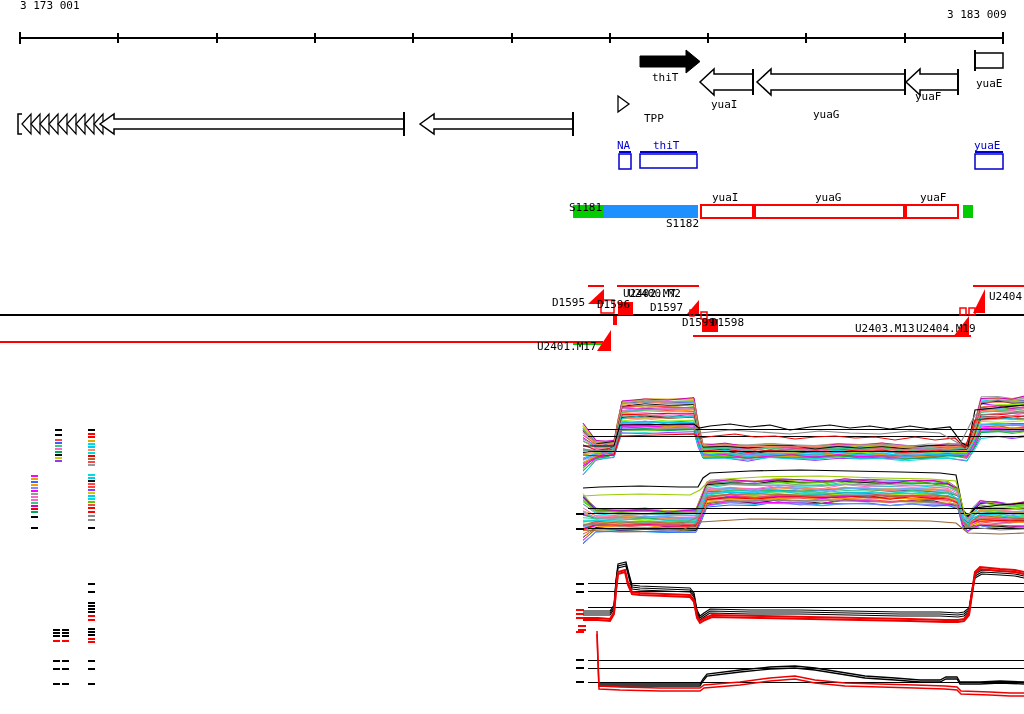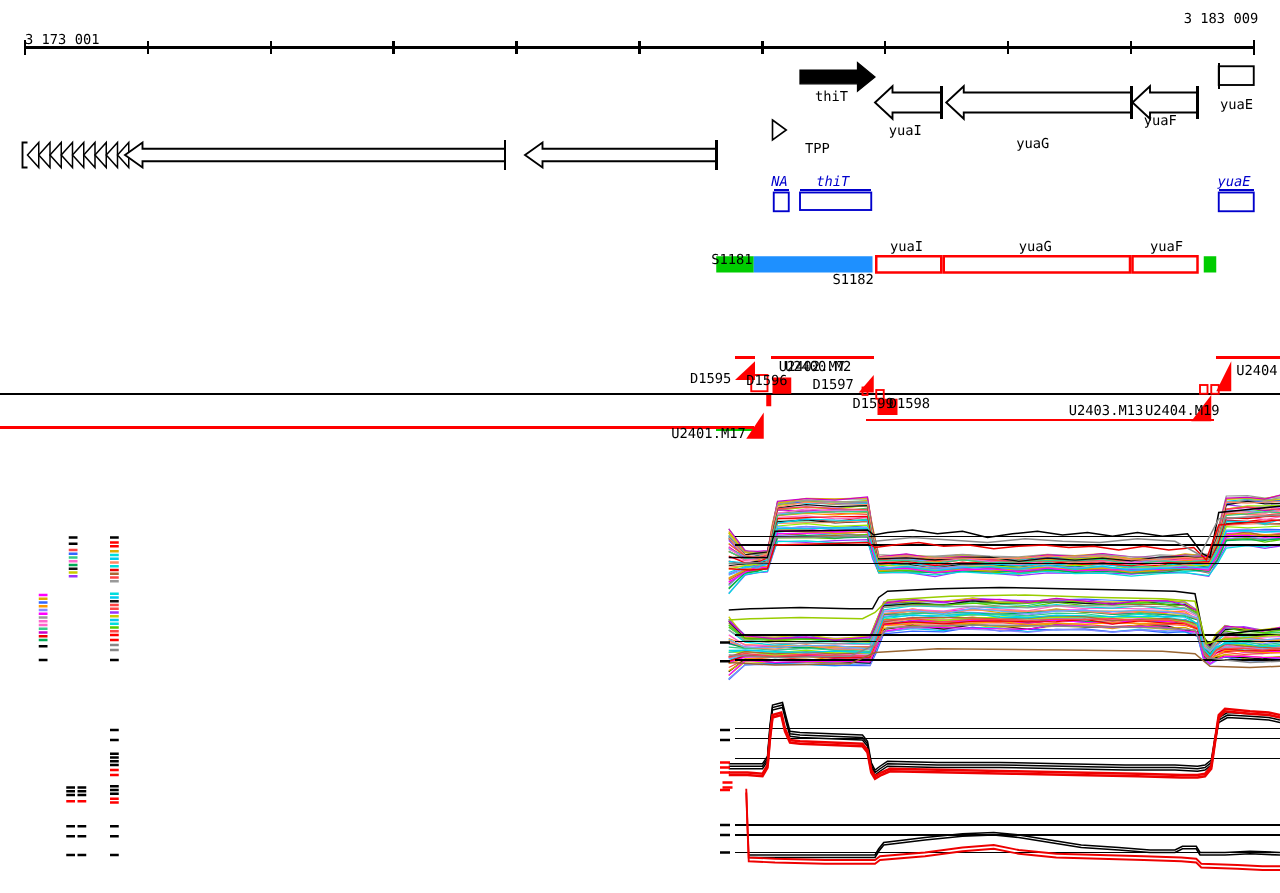--- a/index.html
+++ b/index.html
@@ -1,20 +1,20 @@
 <!DOCTYPE html>
 <html><head>
 <meta charset="utf-8">
 <style>
   html,body{margin:0;padding:0;background:#fff;}
   #canvas{position:relative;width:1024px;height:714px;background:#fff;overflow:hidden;
           font-family:"DejaVu Sans Mono",monospace;}
   #gfx{position:absolute;left:0;top:0;}
   .lbl{position:absolute;font:11px "DejaVu Sans Mono",monospace;color:#000;white-space:pre;line-height:11px;}
-  .lbl.blue{color:#0000cc;font-style:italic;}
+  .lbl.blue{color:#0000cc;}
 </style>
 </head>
 <body>
 
 <div id="canvas">
   <svg id="gfx" width="1024" height="714">
       <line x1="20" y1="38" x2="1003" y2="38" stroke="#000" stroke-width="2" shape-rendering="crispEdges"></line>
       <line x1="20" y1="32" x2="20" y2="44" stroke="#000" stroke-width="2" shape-rendering="crispEdges"></line>
       <line x1="118.3" y1="33" x2="118.3" y2="43" stroke="#000" stroke-width="2" shape-rendering="crispEdges"></line>
       <line x1="216.6" y1="33" x2="216.6" y2="43" stroke="#000" stroke-width="2" shape-rendering="crispEdges"></line>
@@ -293,21 +293,21 @@
       <rect x="576" y="613" width="8" height="2" fill="#ff0000"></rect>
       <rect x="576" y="617" width="8" height="2" fill="#ff0000"></rect>
       <rect x="578" y="625" width="8" height="2" fill="#ff0000"></rect>
       <rect x="578" y="629" width="8" height="2" fill="#ff0000"></rect>
       <rect x="576" y="631" width="8" height="2" fill="#ff0000"></rect>
       <rect x="576" y="659" width="8" height="2" fill="#000000"></rect>
       <rect x="576" y="667" width="8" height="2" fill="#000000"></rect>
       <rect x="576" y="681" width="8" height="2" fill="#000000"></rect>
     </svg>
 
-  <div class="lbl" style="left:20px;top:26px">3 173 001</div>
+  <div class="lbl" style="left:20px;top:0">3 173 001</div>
   <div class="lbl" style="left:947px;top:9px">3 183 009</div>
 
   <div class="lbl" style="left:652px;top:72px">thiT</div>
   <div class="lbl" style="left:644px;top:113px">TPP</div>
   <div class="lbl" style="left:711px;top:99px">yuaI</div>
   <div class="lbl" style="left:813px;top:109px">yuaG</div>
   <div class="lbl" style="left:915px;top:91px">yuaF</div>
   <div class="lbl" style="left:976px;top:78px">yuaE</div>
 
   <div class="lbl blue" style="left:617px;top:140px">NA</div>

